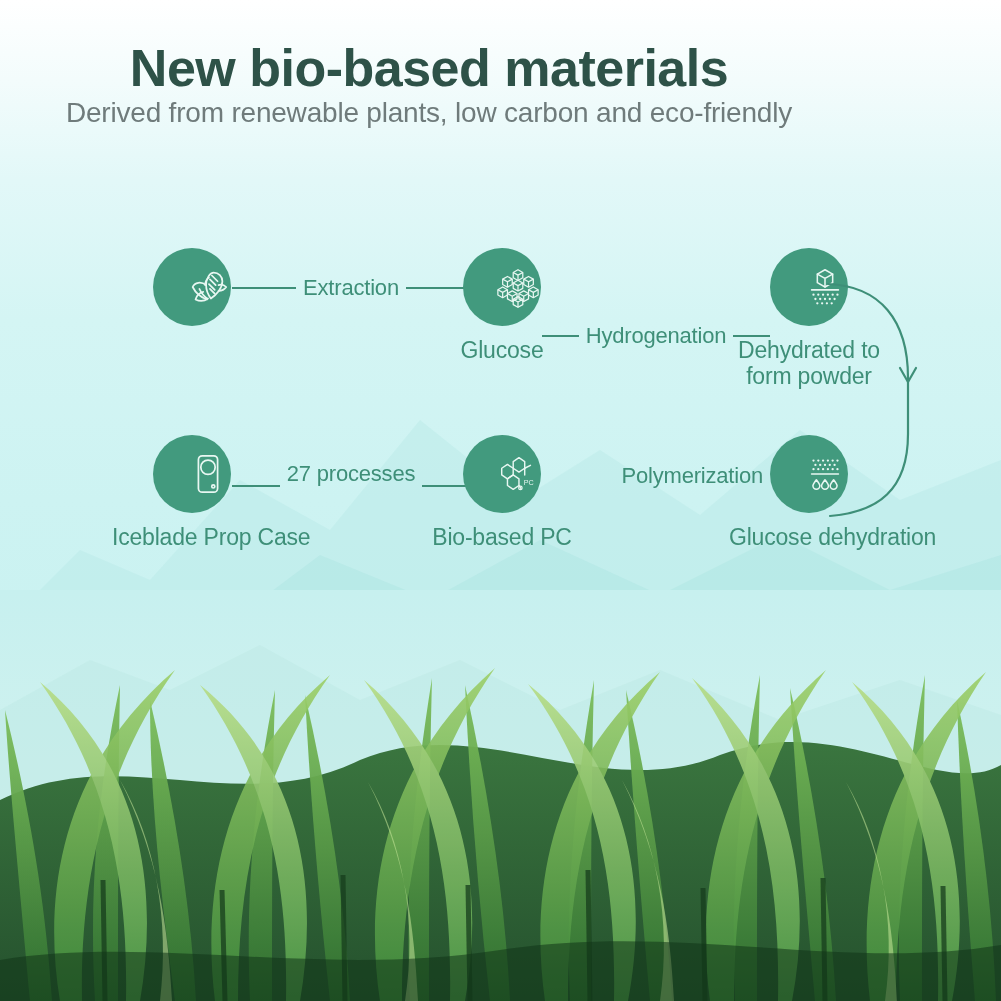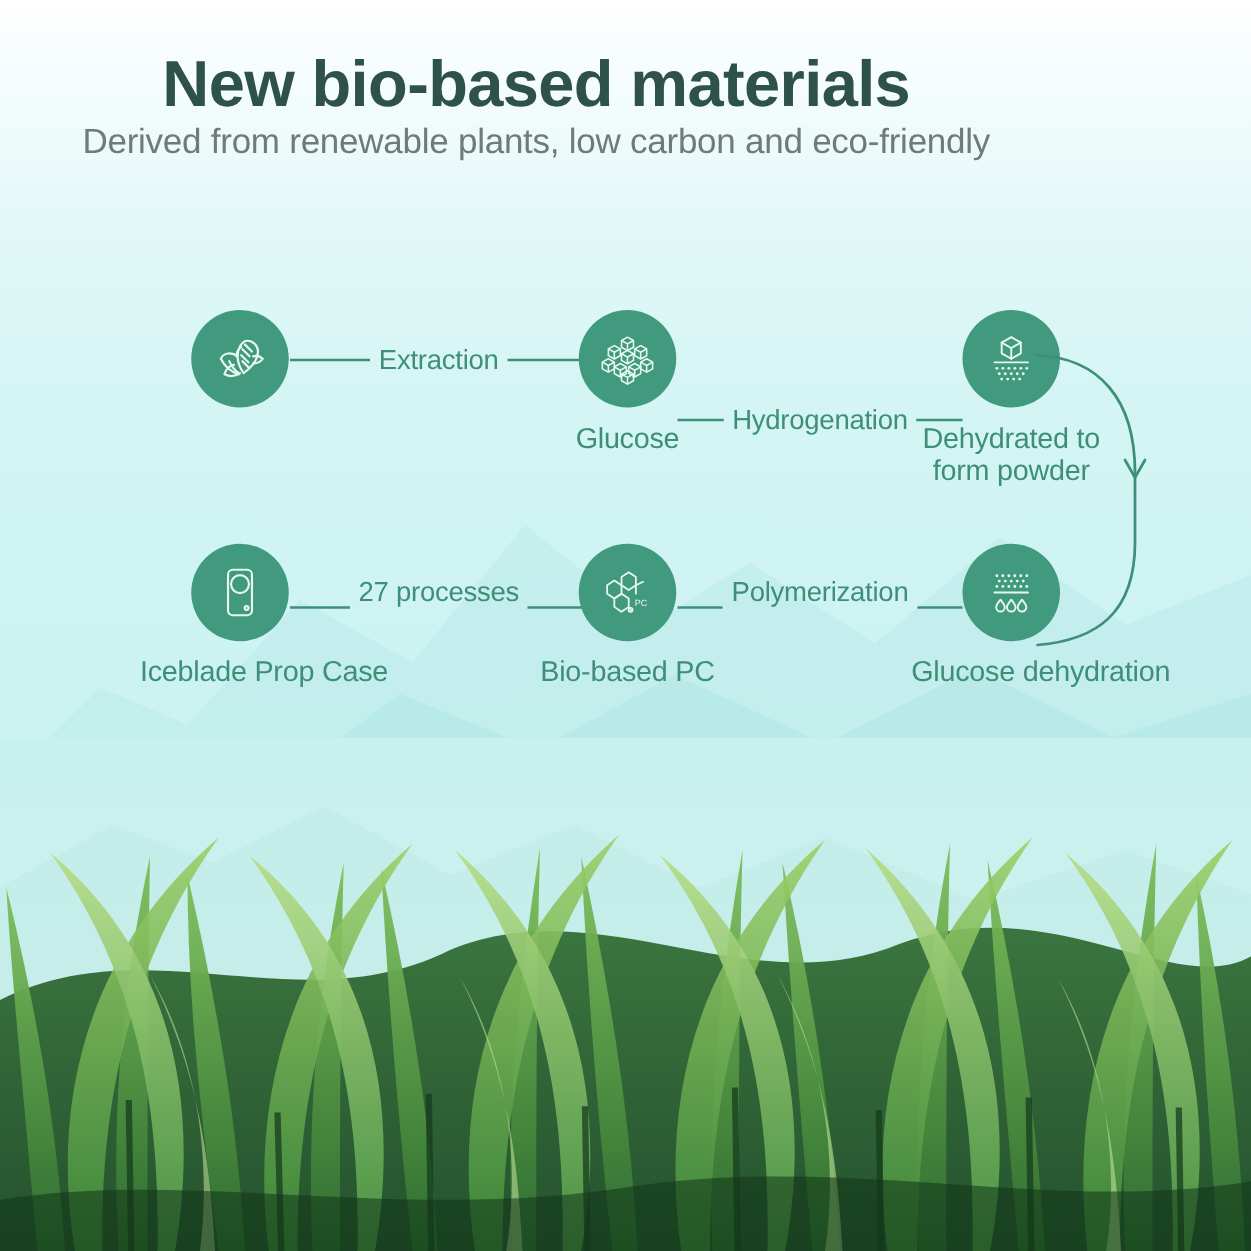--- a/index.html
+++ b/index.html
@@ -62,21 +62,21 @@
     width: 160px;
     text-align: center;
   }
   .bubble {
     width: 78px; height: 78px;
     border-radius: 50%;
     background: #429a7e;
     margin: 0 auto;
     display: flex;
     align-items: center;
-    justify-content: center;
+    justify-content: flex-end;
   }
   .bubble svg { display: block; }
   .node-label {
     margin-top: 12px;
     font-size: 23px;
     color: #3e8f78;
     line-height: 1.12;
     letter-spacing: -0.2px;
     white-space: nowrap;
   }
@@ -281,21 +281,21 @@
             <path d="M31 18v7"></path>
             <path d="M25 36l2 3"></path>
           </g>
           <circle cx="26.5" cy="38.5" r="1.8" fill="none" stroke="#e8f7f2" stroke-width="1.3"></circle>
           <text x="30" y="35" font-family="Liberation Sans, sans-serif" font-size="7.5" fill="#e8f7f2">PC</text>
         </svg>
       </div>
       <div class="node-label">Bio-based PC</div>
     </div>
 
-    <div class="conn row2" style="left:542px; width:228px;">
+    <div class="conn row2" style="left:542px; width:228px;flex-direction:column;">
       <div class="line"></div>
       <div class="ctext">Polymerization</div>
       <div class="line"></div>
     </div>
 
     <div class="node" style="left:729px; top:435px;">
       <div class="bubble">
         <svg width="46" height="46" viewBox="0 0 48 48">
           <g fill="#e8f7f2">
             <circle cx="12" cy="10" r="1.2"></circle>

